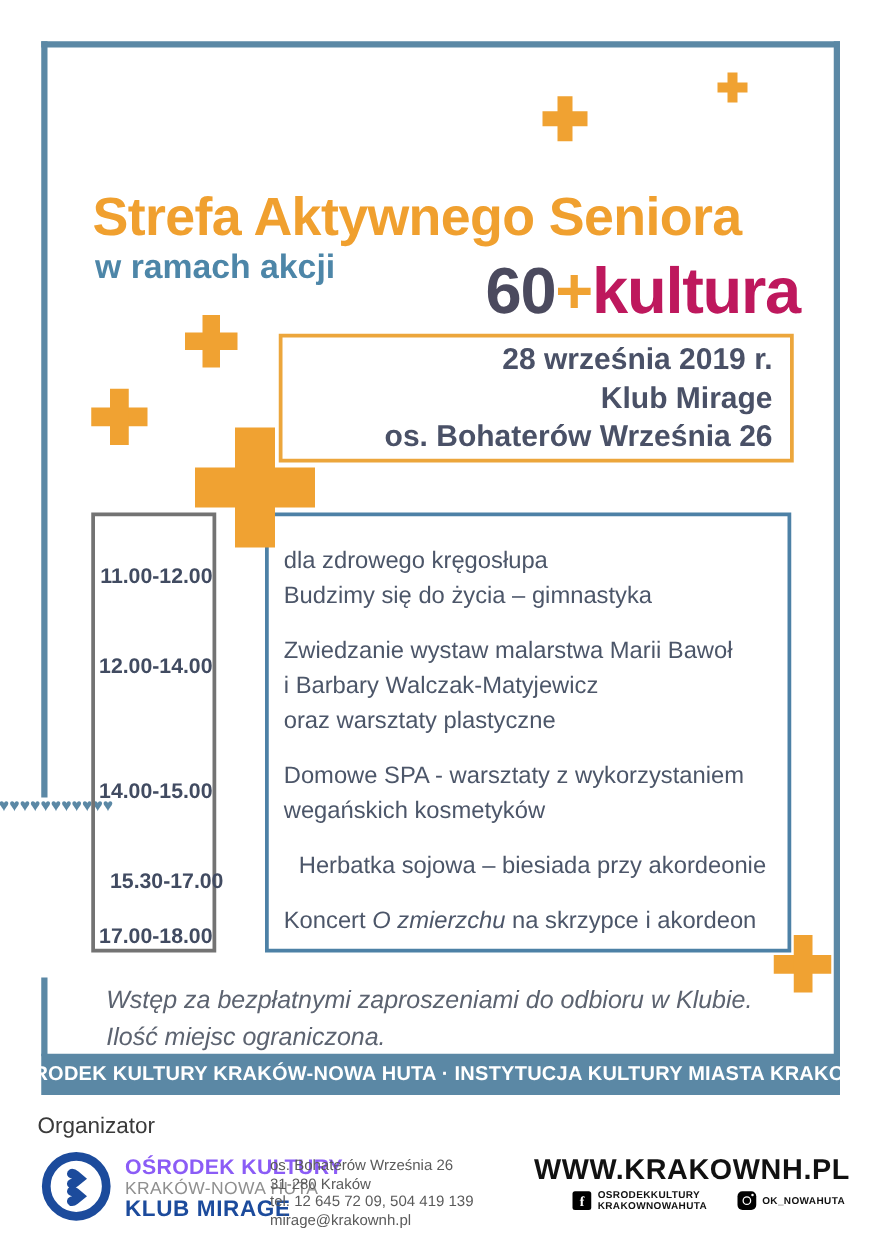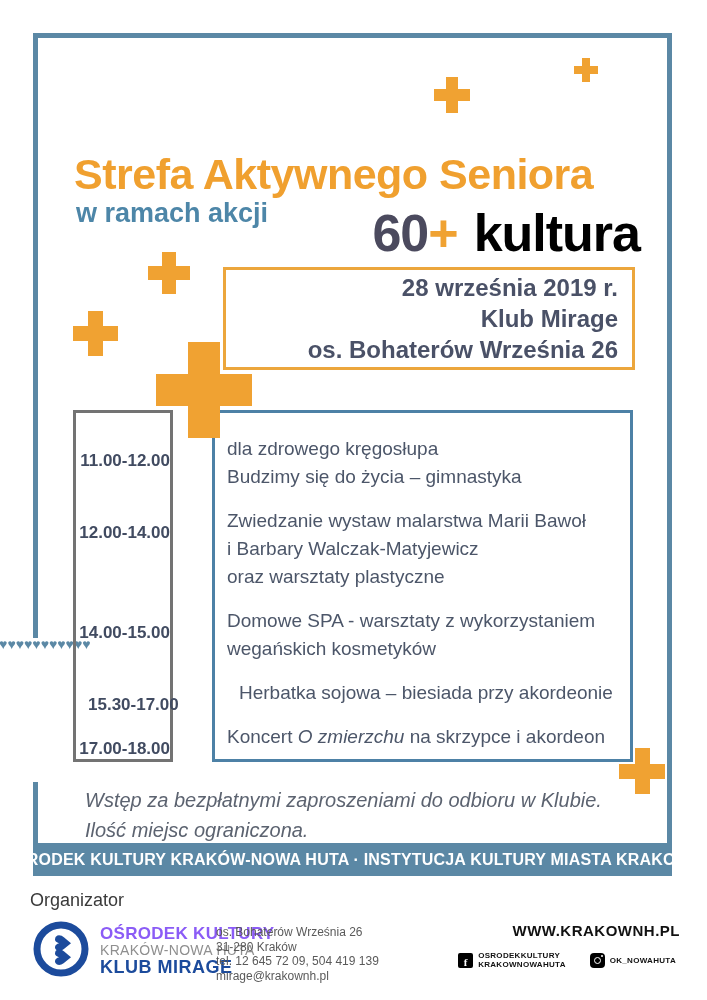--- a/index.html
+++ b/index.html
@@ -31,21 +31,21 @@
   .subtitle{
     position:absolute;left:76px;top:198px;
     color:#4d86a8;font-size:27px;font-weight:bold;
   }
   .campaign{
     position:absolute;right:67px;top:203px;font-weight:bold;font-size:52px;
     letter-spacing:-1px;white-space:nowrap;
   }
   .campaign .num{color:#4b4a5e;}
   .campaign .plus-g{color:#f0a232;}
-  .campaign .word{color:#000000;margin-left:16px;}
+  .campaign .word{color:#be185d;}
   
   .event-box{
     position:absolute;left:223px;top:267px;width:412px;height:103px;
     border:3px solid #eca63c;box-sizing:border-box;
     display:flex;flex-direction:column;justify-content:center;
     text-align:right;padding-right:14px;
     color:#4a5167;font-size:24px;font-weight:bold;line-height:31px;
   }
   
   .plus{position:absolute;width:var(--s);height:var(--s);z-index:5;}
@@ -81,21 +81,21 @@
   
   .organizer-label{position:absolute;left:30px;top:890px;font-size:18px;color:#3a3a3a;}
   .org-logo{position:absolute;left:32px;top:920px;width:58px;height:58px;}
   .org-text{position:absolute;left:100px;top:925px;line-height:17px;white-space:nowrap;}
   .org-l1{font-size:17px;font-weight:bold;color:#8b5cf6;letter-spacing:0.3px;}
   .org-l2{font-size:14px;color:#8f8f8f;letter-spacing:0.3px;}
   .org-l3{font-size:18px;font-weight:bold;color:#1c4b9c;letter-spacing:0.5px;}
   .address{position:absolute;left:216px;top:925px;font-size:12px;color:#5a5a5a;line-height:14.5px;white-space:nowrap;}
   .website{
     position:absolute;right:27px;top:922px;
-    font-size:15px;font-weight:bold;color:#111111;letter-spacing:0.5px;white-space:nowrap;
+    font-size:23px;font-weight:bold;color:#111111;letter-spacing:0.5px;white-space:nowrap;
   }
   .social-row{
     position:absolute;right:31px;top:951px;display:flex;align-items:center;gap:24px;
   }
   .social-item{display:flex;align-items:center;gap:5px;}
   .social-text{font-size:8px;font-weight:bold;color:#111;line-height:9px;letter-spacing:0.3px;}
   .fb-icon{
     width:15px;height:15px;background:#000;border-radius:2px;color:#fff;
     font-size:11px;font-weight:bold;display:flex;align-items:flex-end;justify-content:center;
     font-family:"Liberation Serif",serif;

